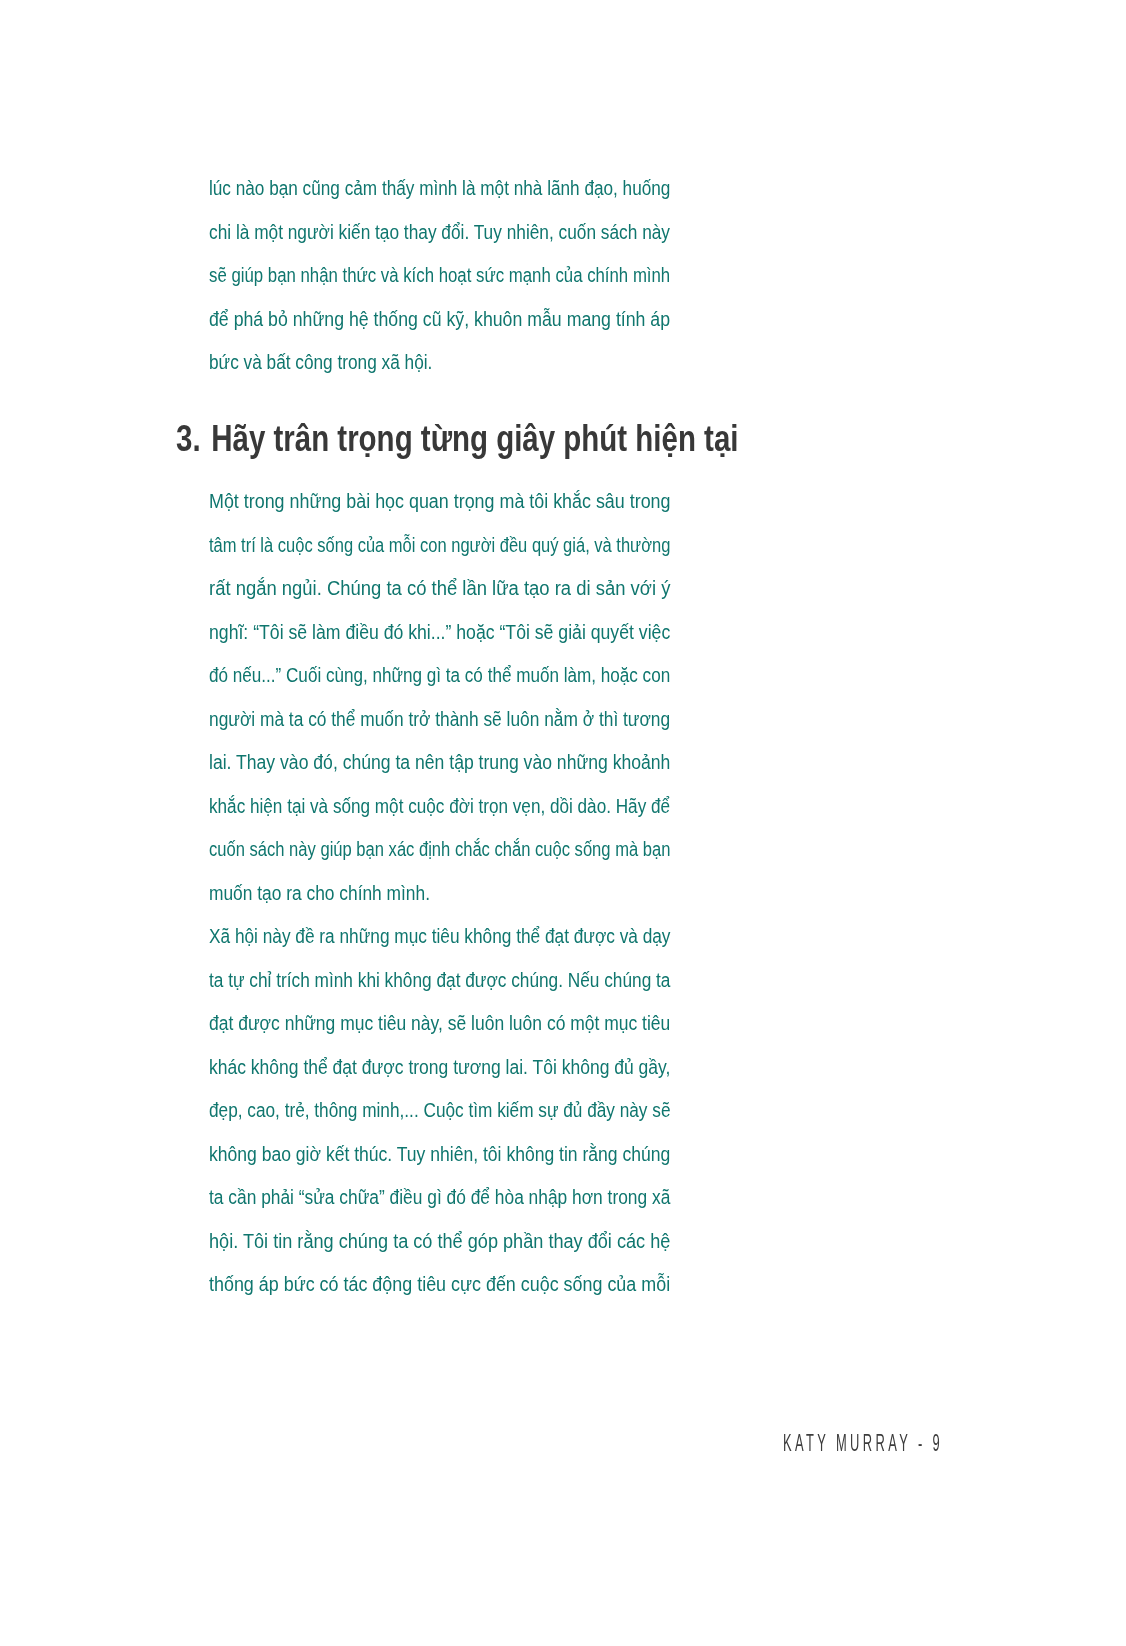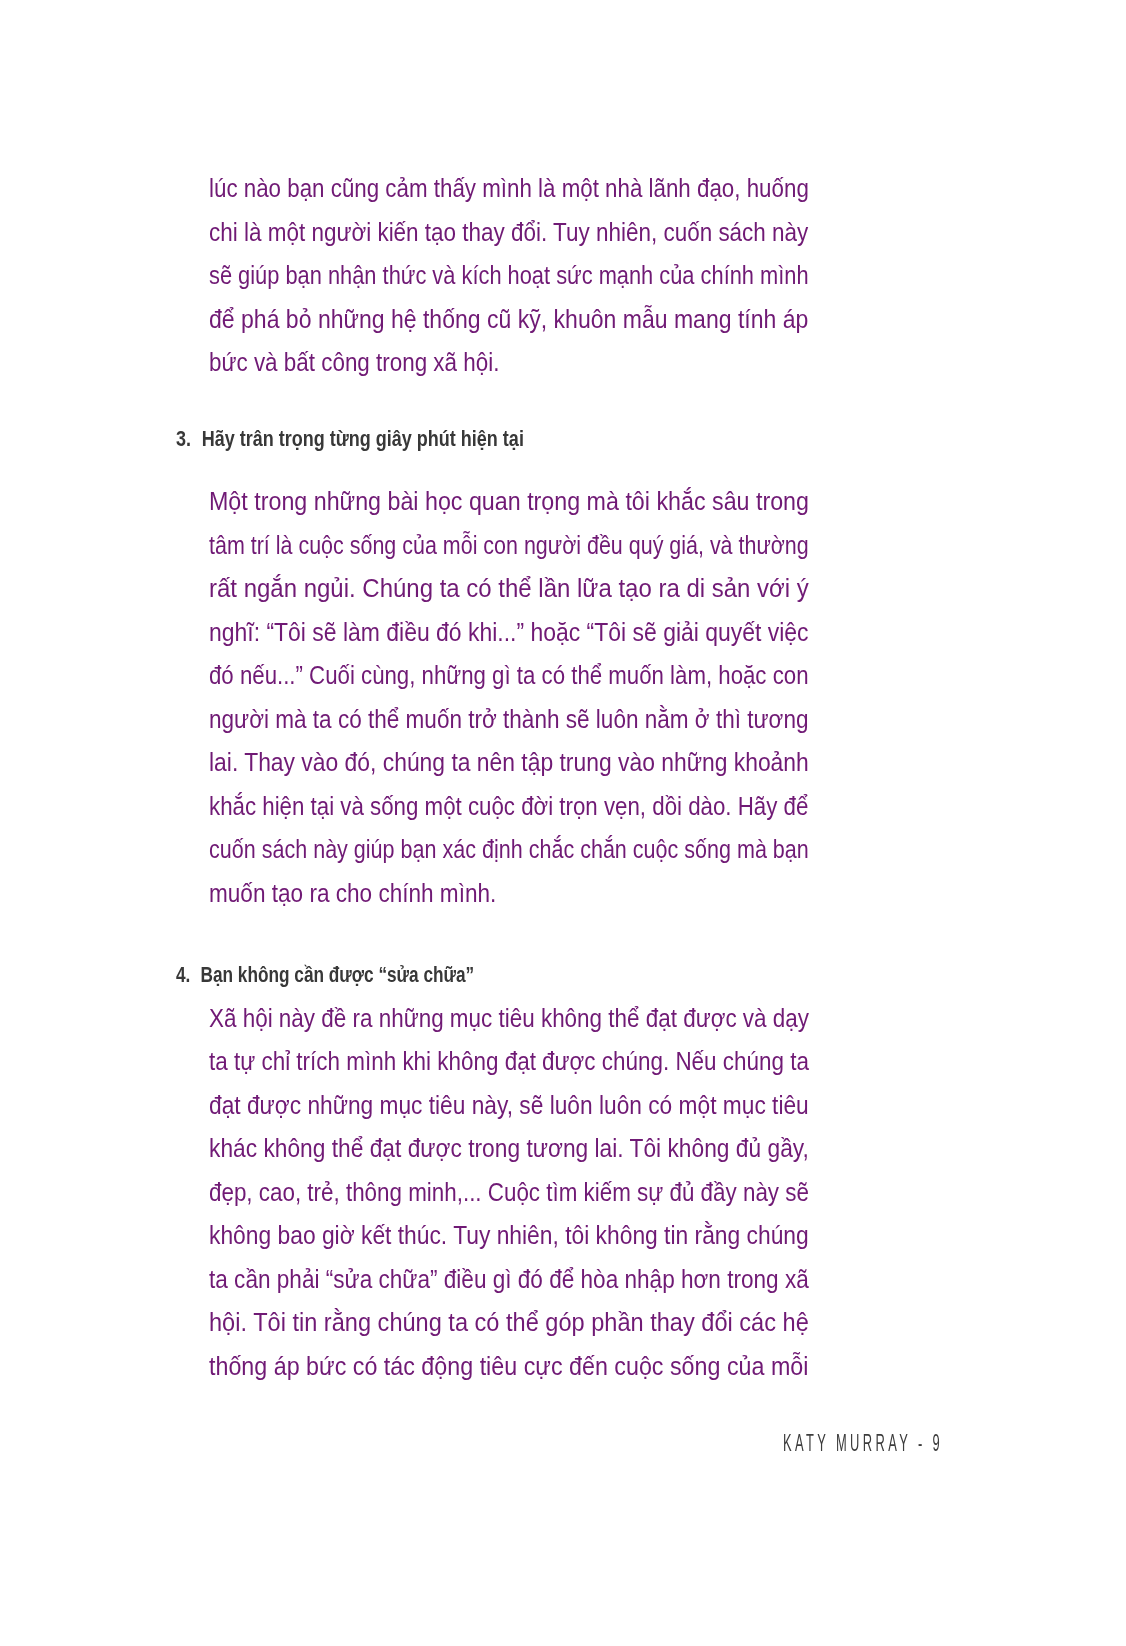--- a/index.html
+++ b/index.html
@@ -14,34 +14,34 @@
 
   .text-block {
     position: absolute;
     left: 209px; top: 167px;
     width: 738px;
     color: #3a3a3a;
   }
 
   .para {
     margin: 0;
-    font-size: 26px;
+    font-size: 20px;
     line-height: 43.5px;
-    color: #701a75;
+    color: #0f766e;
   }
   .line {
     display: block;
     white-space: nowrap;
     width: max-content;
     transform-origin: 0 60%;
   }
 
   .heading {
     margin: 0 0 0 -33px;
-    font-size: 22px;
+    font-size: 36px;
     font-weight: bold;
     line-height: 43.5px;
     color: #383838;
   }
   .h-line {
     display: block;
     white-space: nowrap;
     width: max-content;
     transform-origin: 0 60%;
   }
@@ -96,25 +96,20 @@
         <span class="line" style="transform: scaleX(0.9225);">rất ngắn ngủi. Chúng ta có thể lần lữa tạo ra di sản với ý</span>
         <span class="line" style="transform: scaleX(0.882775);">nghĩ: “Tôi sẽ làm điều đó khi...” hoặc “Tôi sẽ giải quyết việc</span>
         <span class="line" style="transform: scaleX(0.855156);">đó nếu...” Cuối cùng, những gì ta có thể muốn làm, hoặc con</span>
         <span class="line" style="transform: scaleX(0.867215);">người mà ta có thể muốn trở thành sẽ luôn nằm ở thì tương</span>
         <span class="line" style="transform: scaleX(0.879619);">lai. Thay vào đó, chúng ta nên tập trung vào những khoảnh</span>
         <span class="line" style="transform: scaleX(0.857143);">khắc hiện tại và sống một cuộc đời trọn vẹn, dồi dào. Hãy để</span>
         <span class="line" style="transform: scaleX(0.828283);">cuốn sách này giúp bạn xác định chắc chắn cuộc sống mà bạn</span>
         <span class="line last" style="transform: scaleX(0.868082);">muốn tạo ra cho chính mình.</span>
       </p>
 
-    <div class="heading m-h4">
-      <span class="h-line" style="transform: scaleX(0.782847);">
-        <span class="sec-num">4.</span><span class="sec-title">Bạn không cần được “sửa chữa”</span>
-      </span>
-    </div>
 
     <p class="para m-p4">
         <span class="line" style="transform: scaleX(0.863158);">Xã hội này đề ra những mục tiêu không thể đạt được và dạy</span>
         <span class="line" style="transform: scaleX(0.863158);">ta tự chỉ trích mình khi không đạt được chúng. Nếu chúng ta</span>
         <span class="line" style="transform: scaleX(0.874408);">đạt được những mục tiêu này, sẽ luôn luôn có một mục tiêu</span>
         <span class="line" style="transform: scaleX(0.875445);">khác không thể đạt được trong tương lai. Tôi không đủ gầy,</span>
         <span class="line" style="transform: scaleX(0.861144);">đẹp, cao, trẻ, thông minh,... Cuộc tìm kiếm sự đủ đầy này sẽ</span>
         <span class="line" style="transform: scaleX(0.877527);">không bao giờ kết thúc. Tuy nhiên, tôi không tin rằng chúng</span>
         <span class="line" style="transform: scaleX(0.868235);">ta cần phải “sửa chữa” điều gì đó để hòa nhập hơn trong xã</span>
         <span class="line" style="transform: scaleX(0.906634);">hội. Tôi tin rằng chúng ta có thể góp phần thay đổi các hệ</span>

